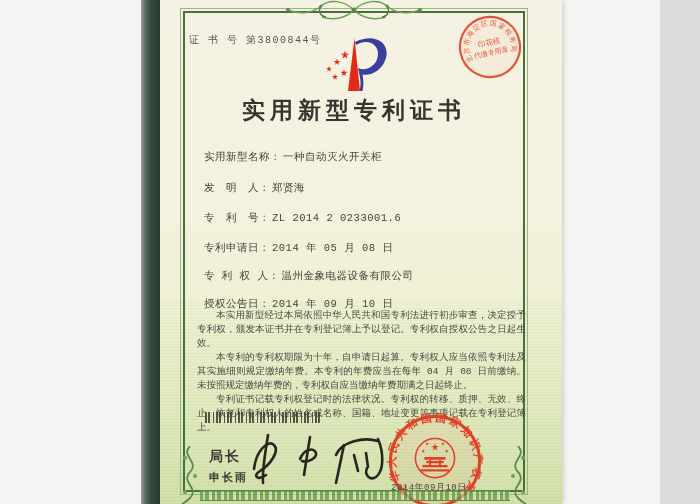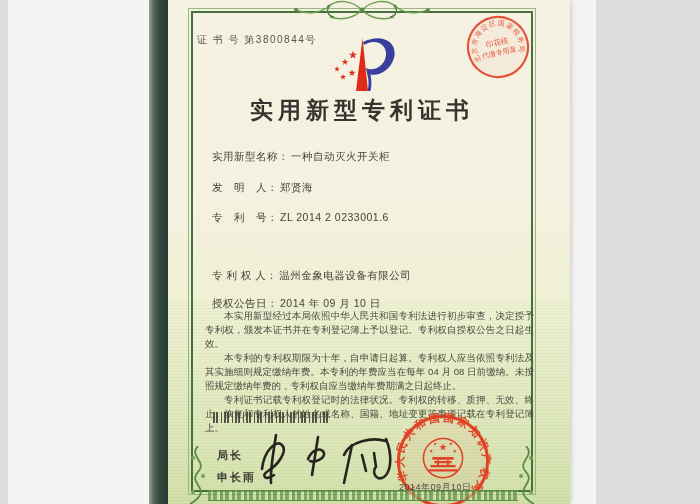--- a/index.html
+++ b/index.html
@@ -1,17 +1,17 @@
 <!DOCTYPE html>
 <html><head>
 <meta charset="utf-8">
 <style>
   html,body{margin:0;padding:0;background:#dcdcdc;}
-  .scene{position:relative;width:588px;height:504px;background:#f4f4f2;overflow:hidden;
-         font-family:Liberation Sans, sans-serif;margin-left:8px;}
+  .scene{position:relative;width:660px;height:504px;background:#f4f4f2;overflow:hidden;
+         font-family:Liberation Mono, monospace;}
   .spine{position:absolute;left:141px;top:0;width:19px;height:504px;
          background:linear-gradient(90deg,#9aa29d 0%,#55675c 25%,#32493e 55%,#2c4037 100%);}
   .paper{position:absolute;left:160px;top:0;width:402px;height:504px;overflow:hidden;
          background:linear-gradient(180deg,#f6f2e3 0%,#f5f1e0 40%,#eef0d2 62%,#e3eac2 78%,#d9e4b4 92%,#d1dfa9 100%);
          box-shadow:0 0 6px rgba(0,0,0,.25);}
   .texture{position:absolute;left:0;right:0;top:300px;bottom:0;pointer-events:none;
          background:repeating-linear-gradient(0deg,rgba(120,160,80,.07) 0 1px,transparent 1px 3px);}
   .frame{position:absolute;left:20px;top:8px;right:34px;bottom:9px;border:1px solid #9ab483;}
   .frame-inner{position:absolute;left:23px;top:11px;right:37px;bottom:12px;border:2px solid #44713c;}
   .top-ornament{position:absolute;left:114px;top:-3px;width:160px;height:28px;}
@@ -19,21 +19,21 @@
   .logo{position:absolute;left:154px;top:33px;width:80px;height:62px;}
   .title{position:absolute;left:30px;right:44px;top:95px;text-align:center;
          font-size:23px;font-weight:700;letter-spacing:5px;color:#35342e;}
   .field{position:absolute;left:44px;font-size:10.5px;color:#45443a;letter-spacing:.5px;white-space:nowrap;text-align:right;}
   .field .val{margin-left:2px;}
   .paras{position:absolute;left:37px;right:36px;top:309px;font-size:9.5px;line-height:14px;
          color:#4a4940;text-align:justify;}
   .paras p{margin:0;text-indent:2em;}
   .barcode{position:absolute;left:45px;top:412px;width:118px;height:11px;opacity:.85;
          background:repeating-linear-gradient(90deg,#3c3c33 0 2px,transparent 2px 3px,#3c3c33 3px 5px,transparent 5px 8px,#3c3c33 8px 9px,transparent 9px 11px);}
-  .director-label{position:absolute;left:49px;top:448px;font-size:11px;font-weight:700;color:#3c3b33;letter-spacing:2px;}
+  .director-label{position:absolute;left:49px;top:448px;font-size:14px;font-weight:700;color:#3c3b33;letter-spacing:2px;}
   .director-name{position:absolute;left:49px;top:470px;font-size:11px;font-weight:700;color:#3c3b33;letter-spacing:2px;}
   .signature{position:absolute;left:72px;top:425px;width:175px;height:68px;}
   .sig-text{position:absolute;left:90px;top:438px;opacity:0;font-size:30px;}
   .seal{position:absolute;left:226px;top:412px;width:98px;height:98px;opacity:.95;}
   .seal-date{position:absolute;left:231px;top:481px;font-size:9px;color:#4c4b42;letter-spacing:.5px;z-index:5;}
   .stamp{position:absolute;left:297px;top:14px;width:66px;height:66px;transform:rotate(-12deg);opacity:.85;}
   .flourish-left{position:absolute;left:16px;top:446px;width:28px;height:58px;}
   .flourish-right{position:absolute;right:30px;top:446px;width:28px;height:58px;transform:scaleX(-1);}
   .bottom-band{position:absolute;left:40px;right:52px;bottom:3px;height:9px;
          border-top:1px solid #5b8a49;border-bottom:1px solid #5b8a49;
@@ -102,20 +102,23 @@
 
     <div class="field" style="top:150px">
       <span>实用新型名称：</span><span class="val">一种自动灭火开关柜</span>
     </div>
     <div class="field" style="top:181px">
       <span>发　明　人：</span><span class="val">郑贤海</span>
     </div>
     <div class="field" style="top:211px">
       <span>专　利　号：</span><span class="val">ZL 2014 2 0233001.6</span>
     </div>
+    <div class="field" style="top:241px">
+      <span>专利申请日：</span><span class="val">2014 年 05 月 08 日</span>
+    </div>
     <div class="field" style="top:269px">
       <span>专 利 权 人：</span><span class="val">温州金象电器设备有限公司</span>
     </div>
     <div class="field" style="top:297px">
       <span>授权公告日：</span><span class="val">2014 年 09 月 10 日</span>
     </div>
 
     <div class="paras">
       <p>本实用新型经过本局依照中华人民共和国专利法进行初步审查，决定授予专利权，颁发本证书并在专利登记簿上予以登记。专利权自授权公告之日起生效。</p>
       <p>本专利的专利权期限为十年，自申请日起算。专利权人应当依照专利法及其实施细则规定缴纳年费。本专利的年费应当在每年 04 月 08 日前缴纳。未按照规定缴纳年费的，专利权自应当缴纳年费期满之日起终止。</p>

